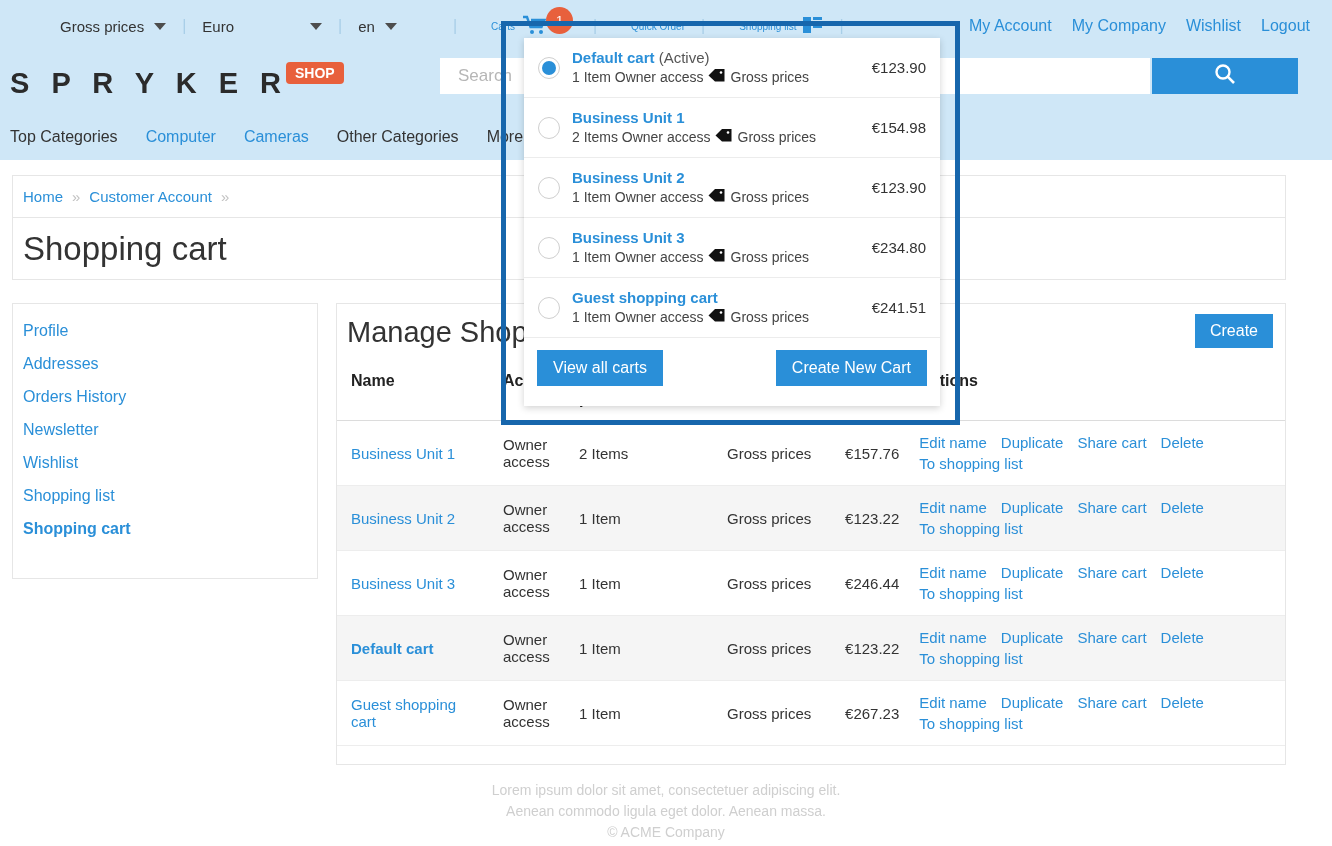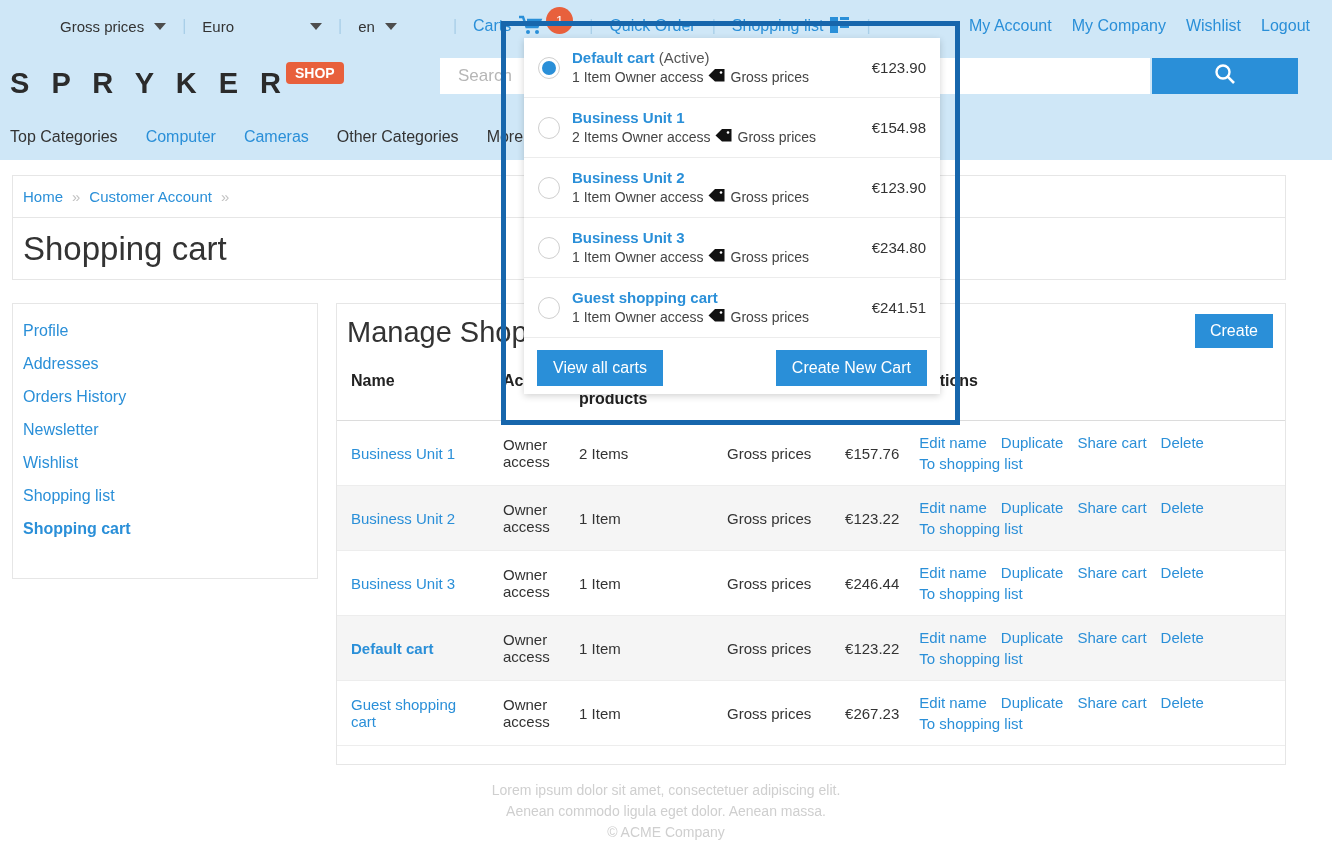--- a/index.html
+++ b/index.html
@@ -27,21 +27,21 @@
     cursor: pointer;
   }
   .tb-sel .caret {
     display: inline-block; width: 0; height: 0;
     border-left: 6px solid transparent; border-right: 6px solid transparent;
     border-top: 7px solid #4d4d4d; margin-left: 10px;
   }
   .tb-divider { color: #a8cfe8; margin: 0 16px; font-size: 16px; }
   .tb-gap-euro { width: 76px; }
   .tb-mid { display: flex; align-items: center; margin-left: 40px; }
-  .tb-link { color: #2a8fd8; font-size: 16px; cursor: pointer; text-decoration: none; }
+  .tb-link { color: #2a8fd8; font-size: 10px; cursor: pointer; text-decoration: none; margin-left: 18px; }
   .cart-wrap { position: relative; display: flex; align-items: center; }
   .cart-icon { margin-left: 8px; display:inline-block; }
   .cart-badge {
     position: absolute; left: 73px; top: -8px;
     width: 27px; height: 27px; border-radius: 50%;
     background: #e8603c; color: #fff; font-size: 13px;
     display: flex; align-items: center; justify-content: center;
   }
   .sl-icon { margin-left: 7px; display:inline-block; }
   .tb-right {
@@ -179,21 +179,21 @@
     width: 14px; height: 14px; border-radius: 50%; background: #2a8fd8;
   }
   .cd-info { flex: 1 1 auto; }
   .cd-name { font-size: 15px; font-weight: 700; color: #2a8fd8; }
   .cd-name .act { color: #555; font-weight: 400; text-align: right; }
   .cd-meta { font-size: 14px; color: #444; margin-top: 2px; display: flex; align-items: center; }
   .tag-ico { margin: 0 5px 0 4px; display: inline-block; }
   .cd-price { font-size: 15px; color: #333; white-space: nowrap; }
   .cd-footer {
     display: flex; align-items: center; justify-content: space-between;
-    padding: 12px 13px 8px 13px;
+    padding: 12px 13px 20px 13px;
   }
   .btn-blue {
     background: #2a8fd8; color: #fff; font-size: 16px;
     padding: 9px 16px; cursor: pointer;
   }
 </style>
 </head>
 <body>
 
 <div class="page">

